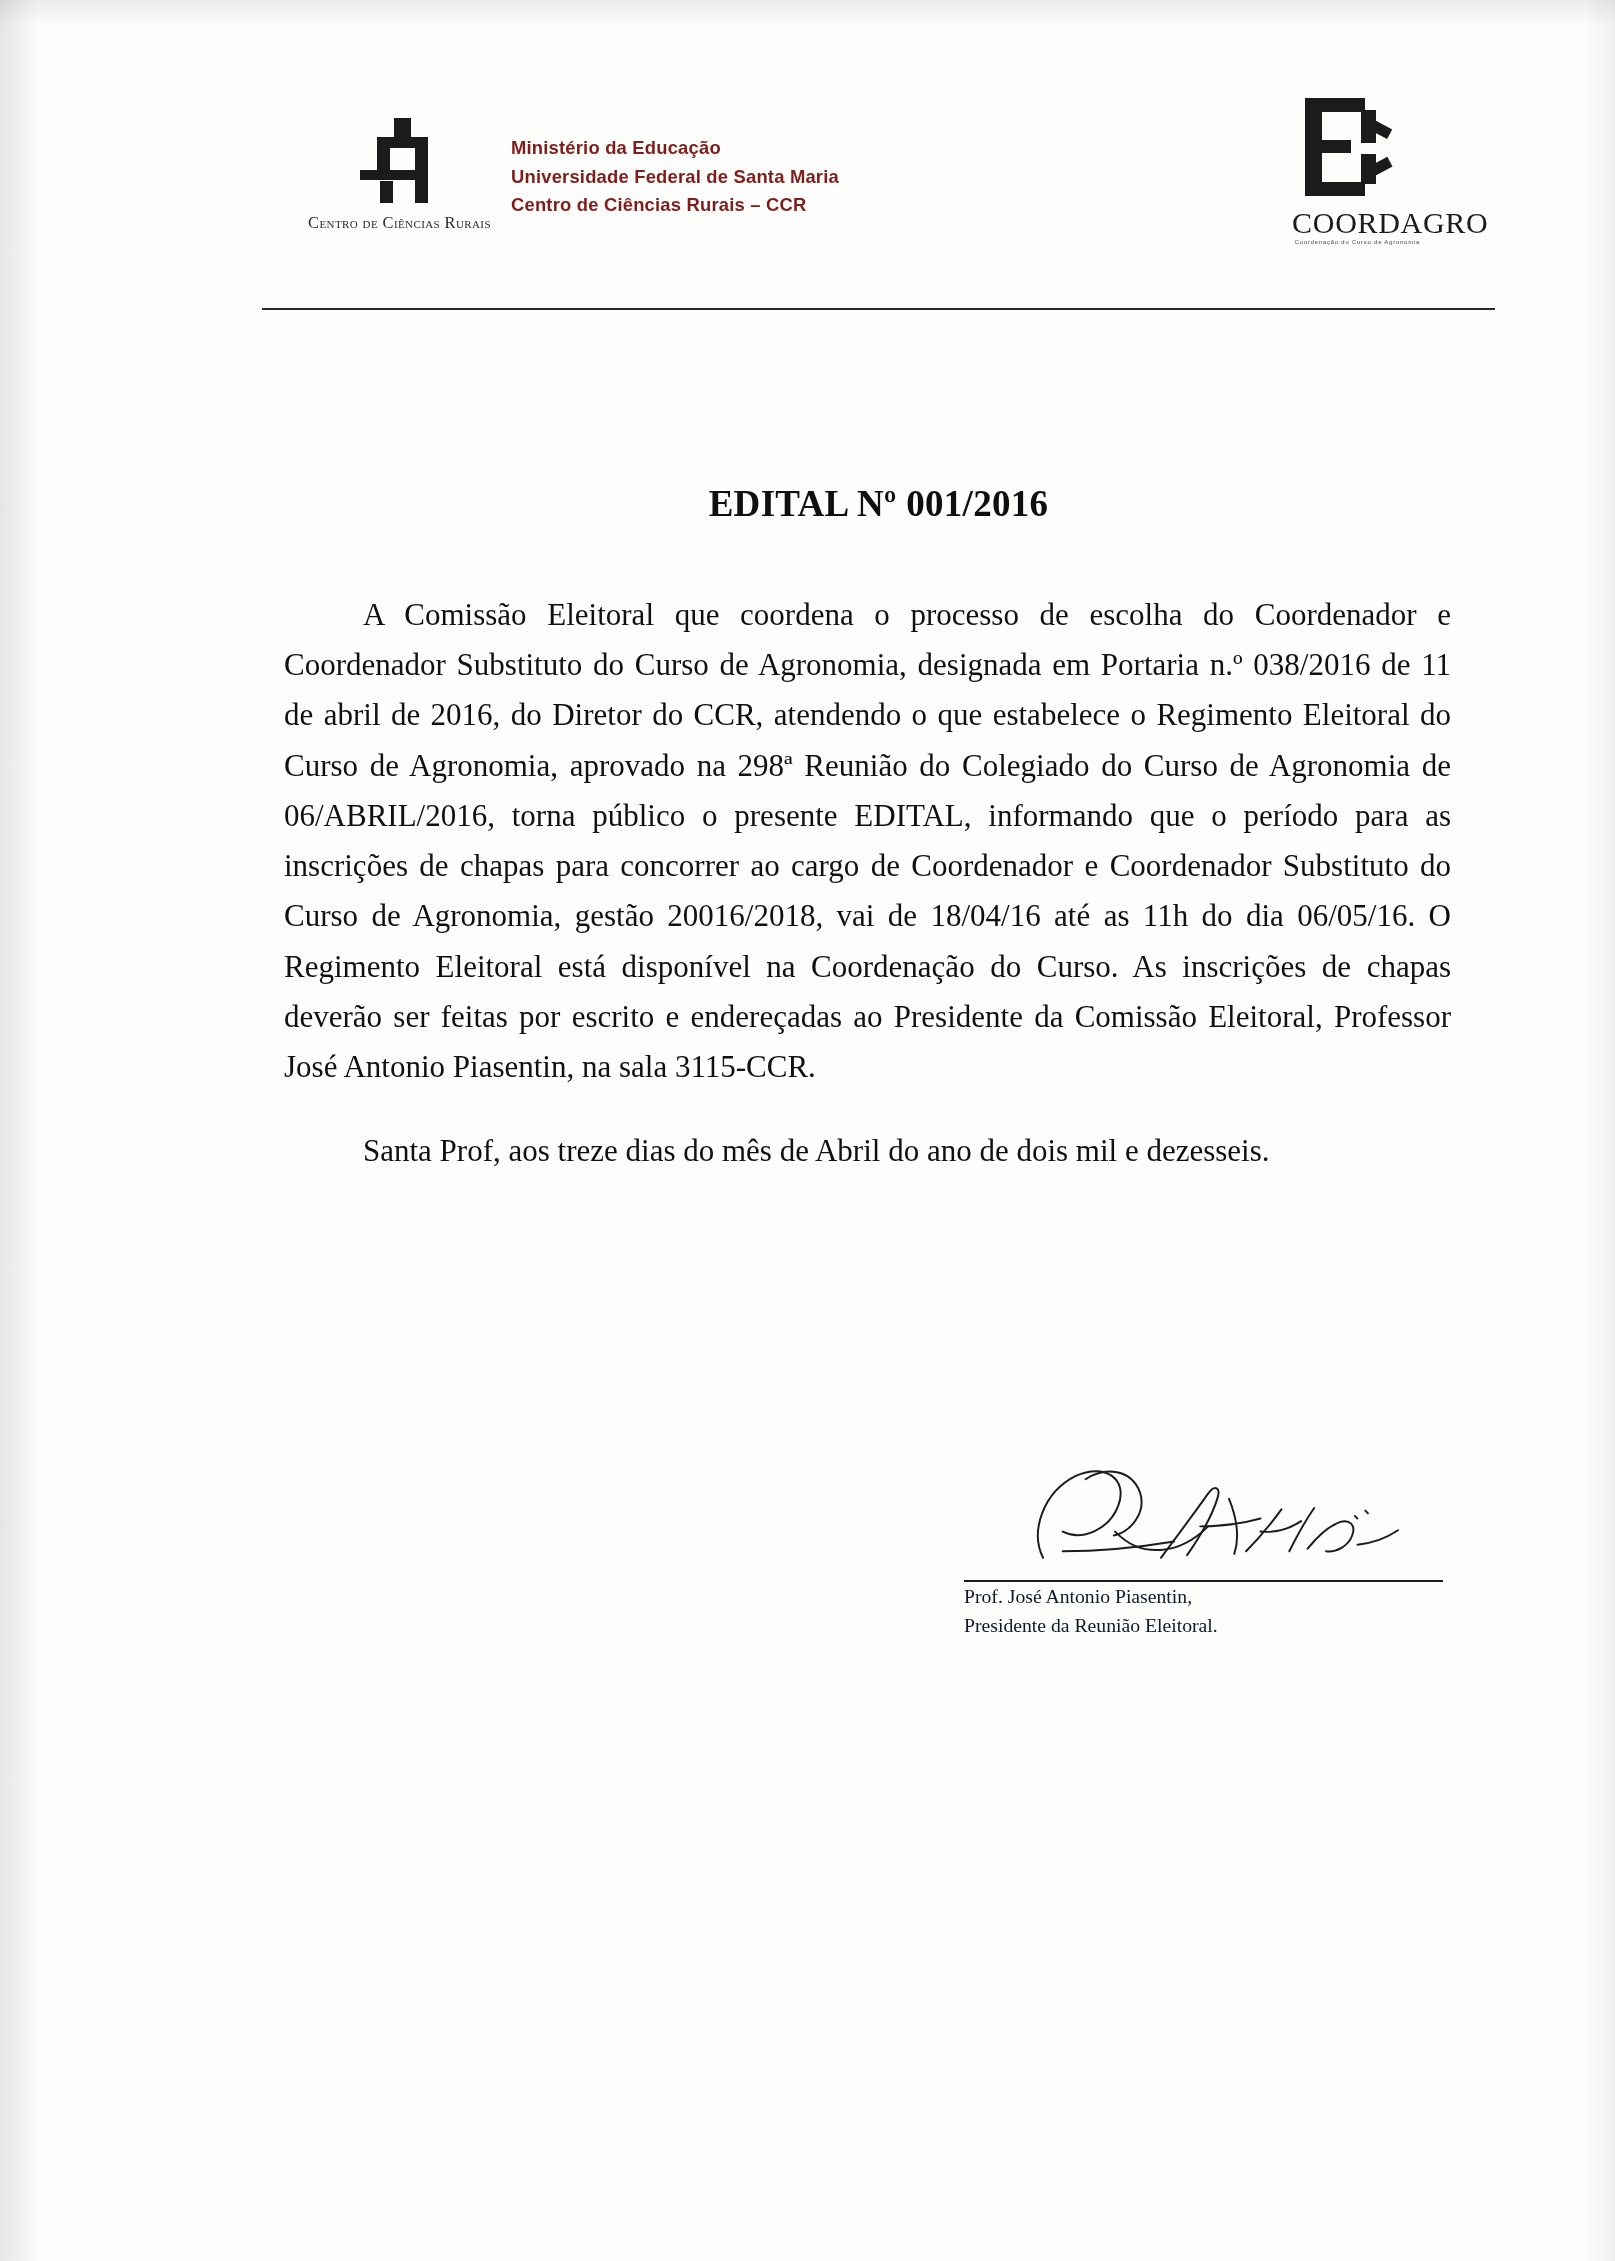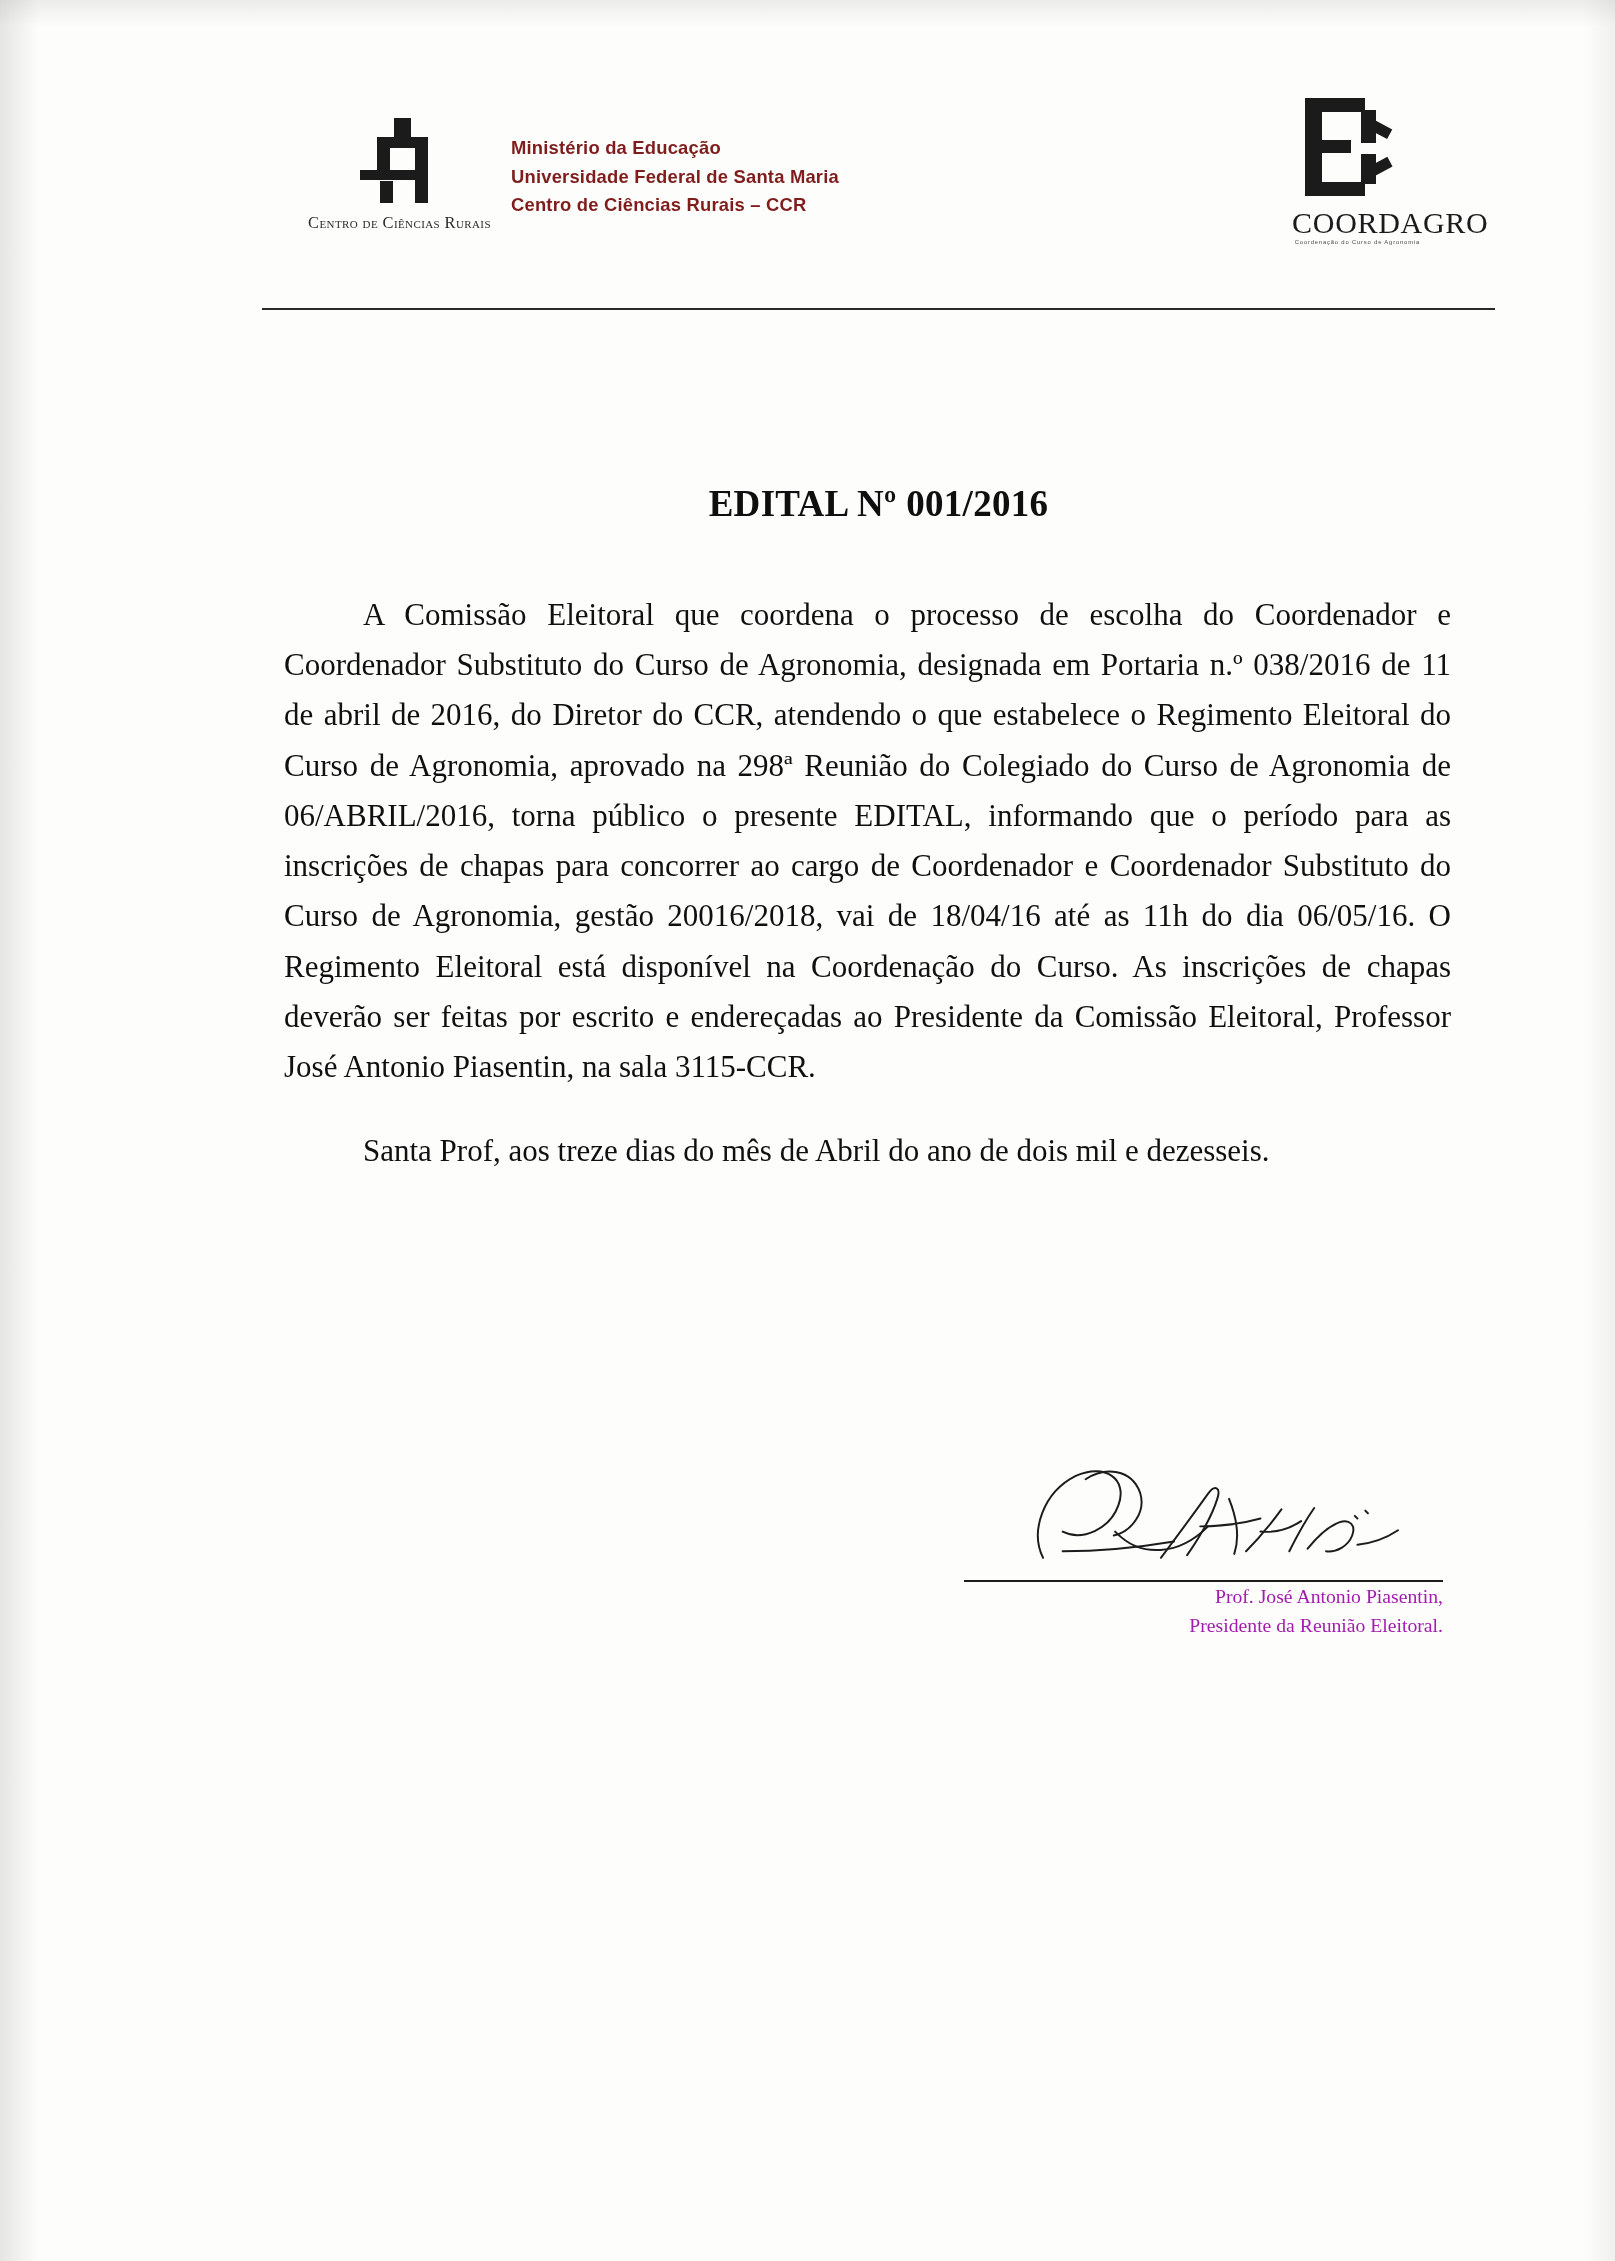--- a/index.html
+++ b/index.html
@@ -187,25 +187,25 @@
     height: 131px;
     width: 100%;
   }
   .sig-line {
     width: 100%;
     height: 2px;
     background: #1c1c1c;
     margin-top: -3.9px;
   }
   .sig-name, .sig-role {
-    text-align: right;
+    text-align: left;
     font-family: "Liberation Serif", serif;
     font-size: 19.7px;
     line-height: 1.45;
-    color: #a21caf;
+    color: #0f172a;
   }
 
   
   .footer {
     position: absolute;
     left: 266px;
     top: 1882px;
     width: 918px;
     font-family: "Liberation Sans", sans-serif;
     font-size: 19.7px;

